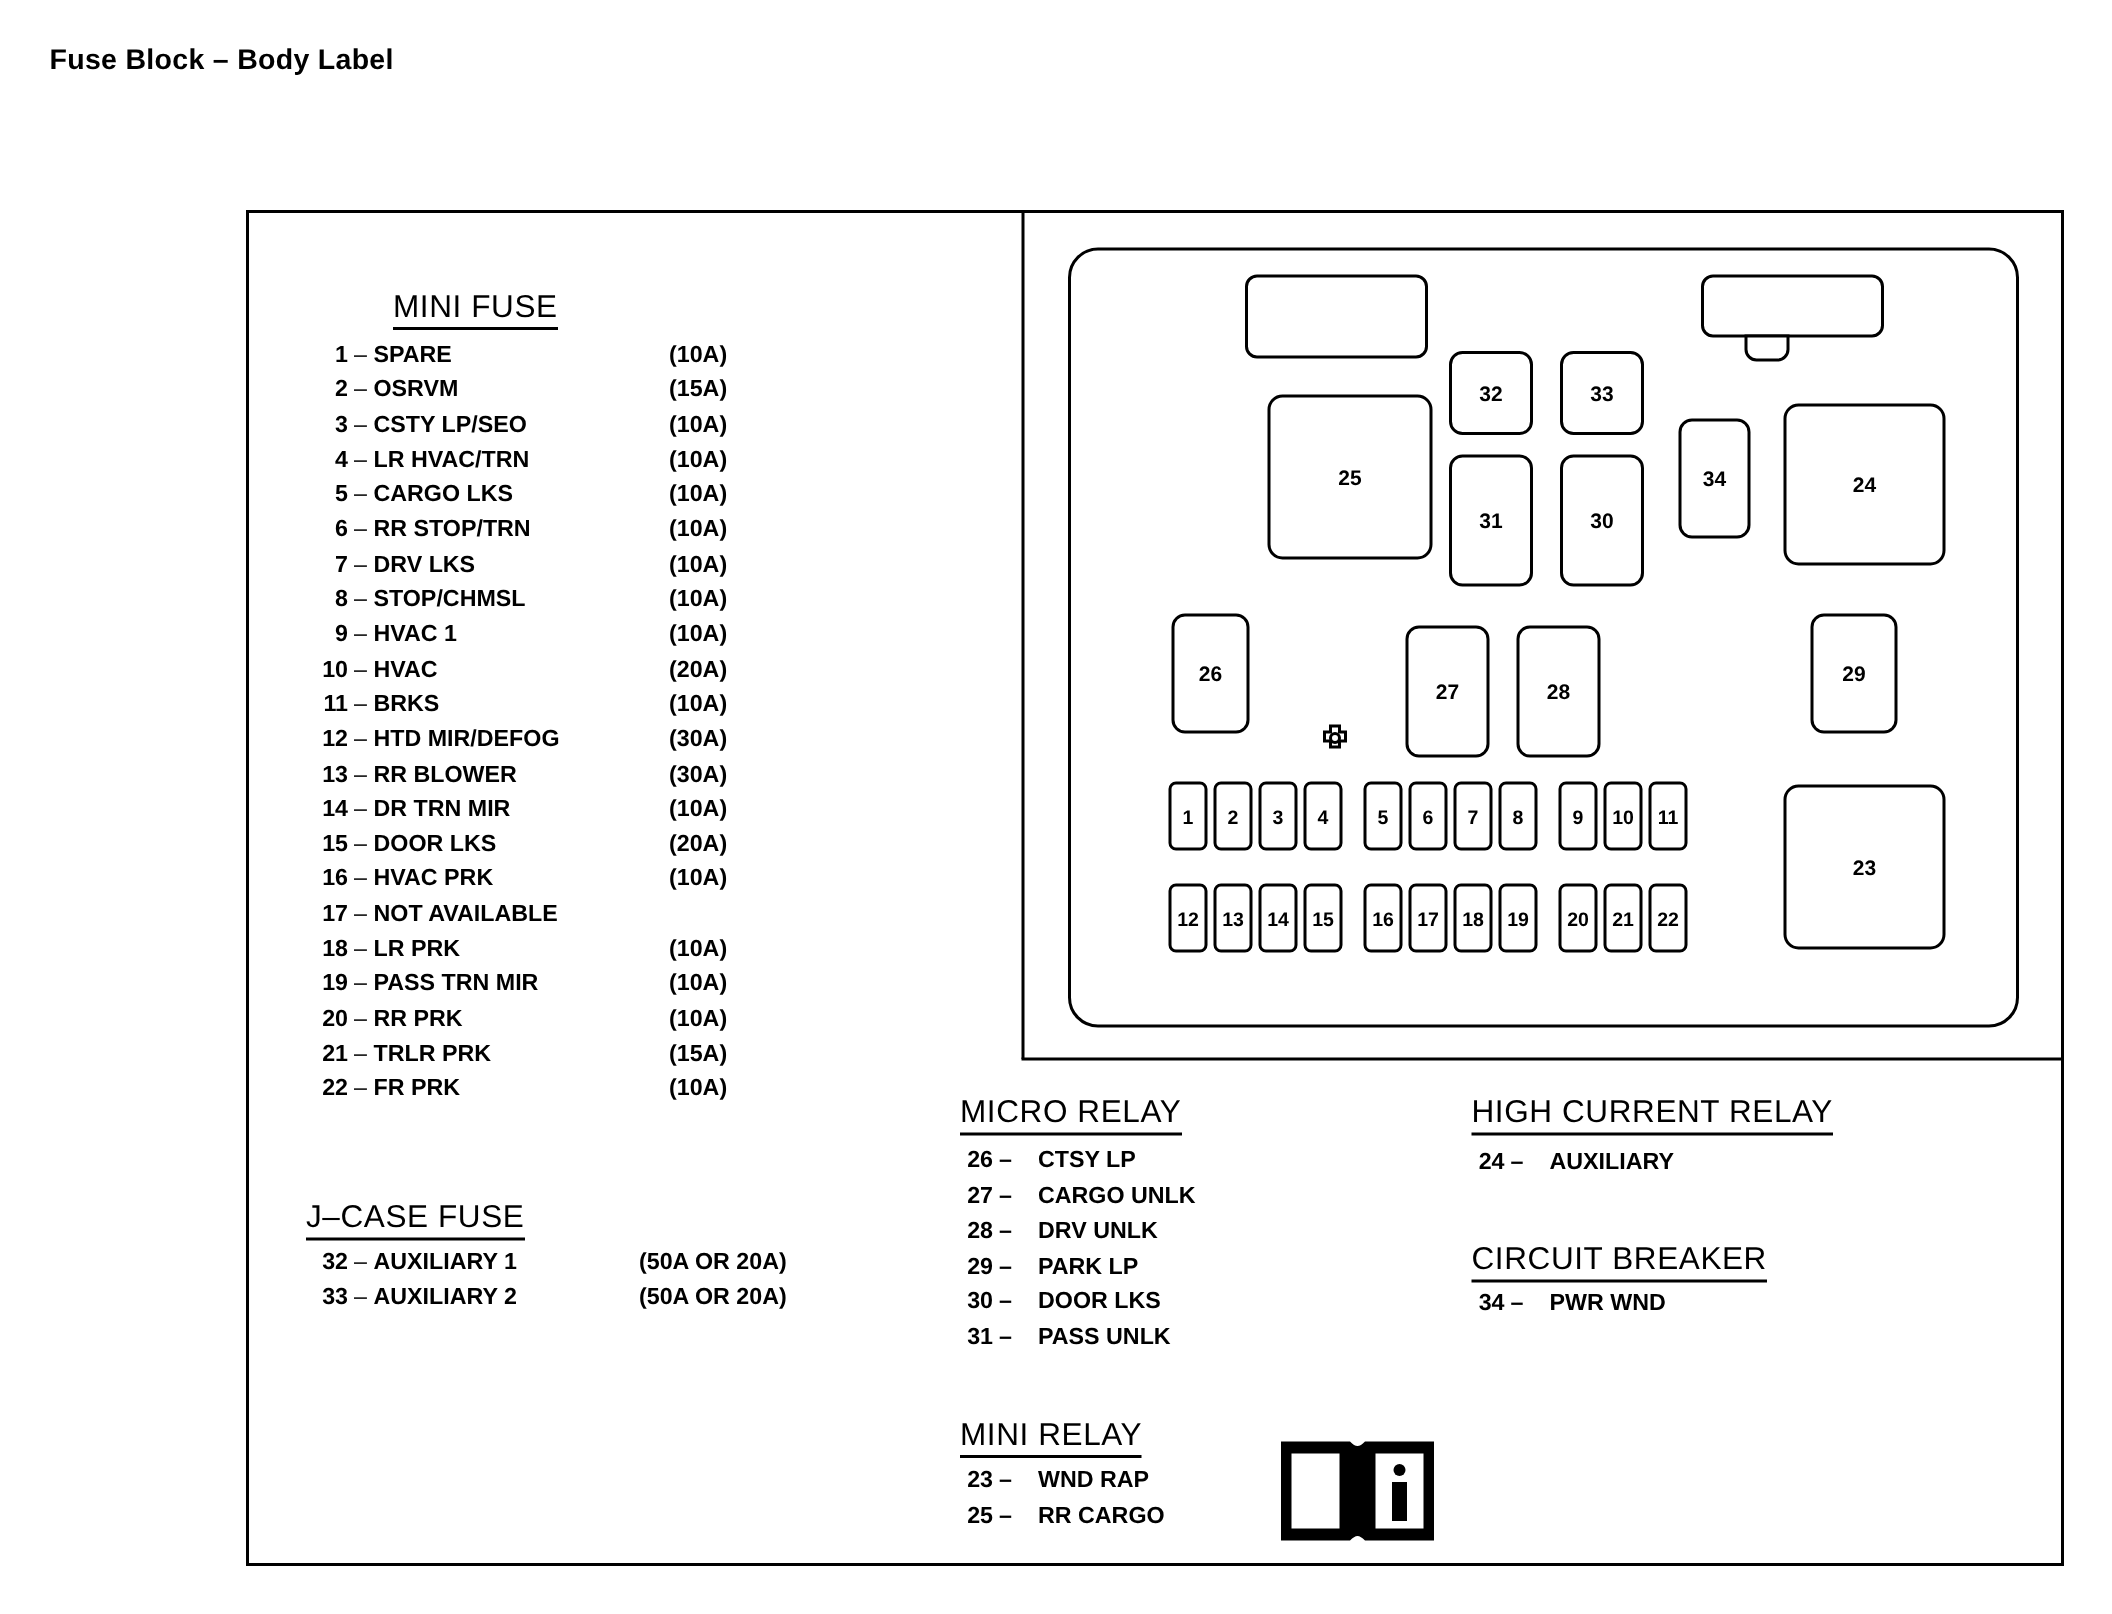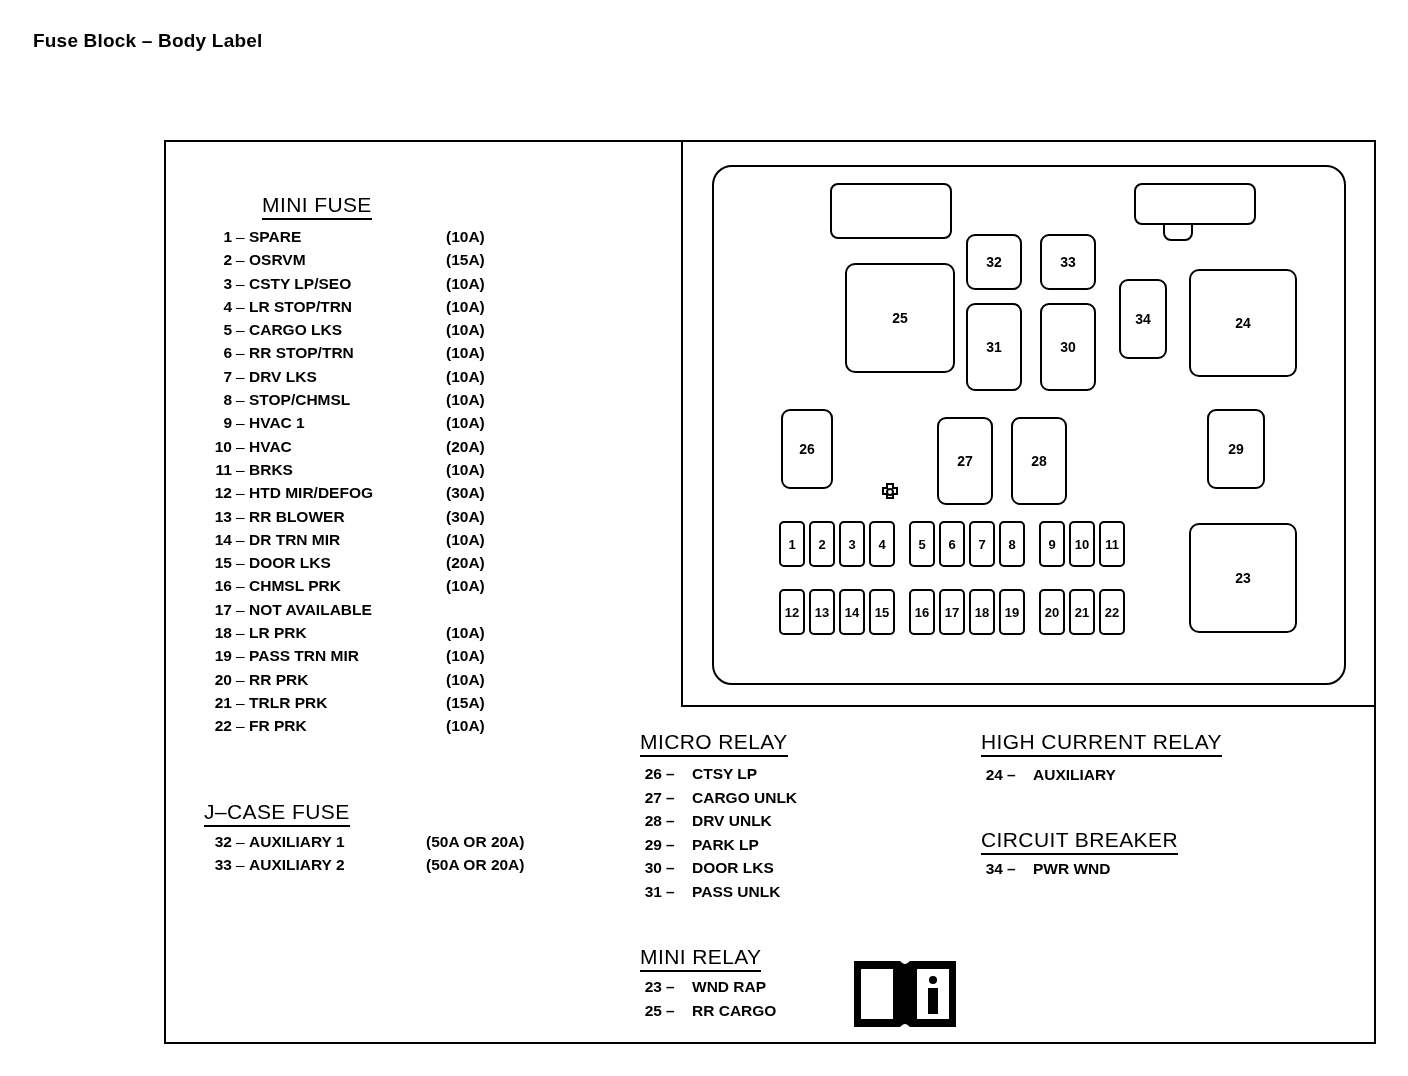--- a/index.html
+++ b/index.html
@@ -188,21 +188,21 @@
     </div>
     <div class="list-row">
       <span class="row-num">3</span>
       <span class="row-dash">–</span>
       <span class="row-label">CSTY LP/SEO</span>
       <span class="row-amp">(10A)</span>
     </div>
     <div class="list-row">
       <span class="row-num">4</span>
       <span class="row-dash">–</span>
-      <span class="row-label">LR STOP/TRN</span>
+      <span class="row-label">LR HVAC/TRN</span>
       <span class="row-amp">(10A)</span>
     </div>
     <div class="list-row">
       <span class="row-num">5</span>
       <span class="row-dash">–</span>
       <span class="row-label">CARGO LKS</span>
       <span class="row-amp">(10A)</span>
     </div>
     <div class="list-row">
       <span class="row-num">6</span>
@@ -260,21 +260,21 @@
     </div>
     <div class="list-row">
       <span class="row-num">15</span>
       <span class="row-dash">–</span>
       <span class="row-label">DOOR LKS</span>
       <span class="row-amp">(20A)</span>
     </div>
     <div class="list-row">
       <span class="row-num">16</span>
       <span class="row-dash">–</span>
-      <span class="row-label">CHMSL PRK</span>
+      <span class="row-label">HVAC PRK</span>
       <span class="row-amp">(10A)</span>
     </div>
     <div class="list-row">
       <span class="row-num">17</span>
       <span class="row-dash">–</span>
       <span class="row-label">NOT AVAILABLE</span>
       <span class="row-amp"></span>
     </div>
     <div class="list-row">
       <span class="row-num">18</span>

